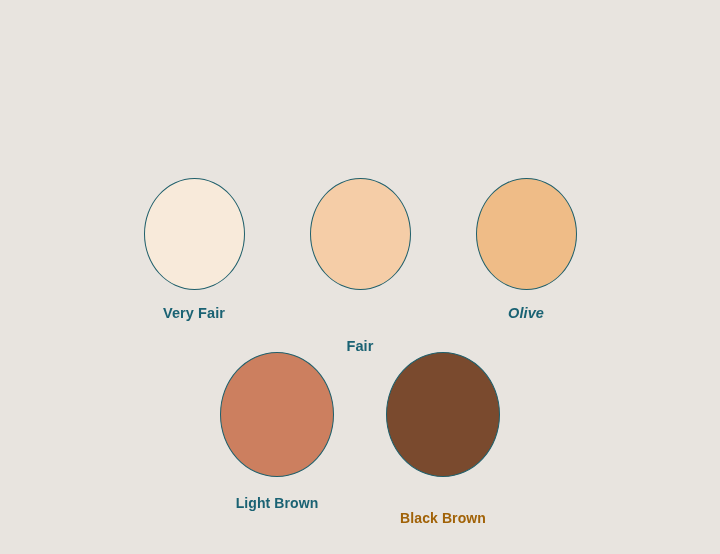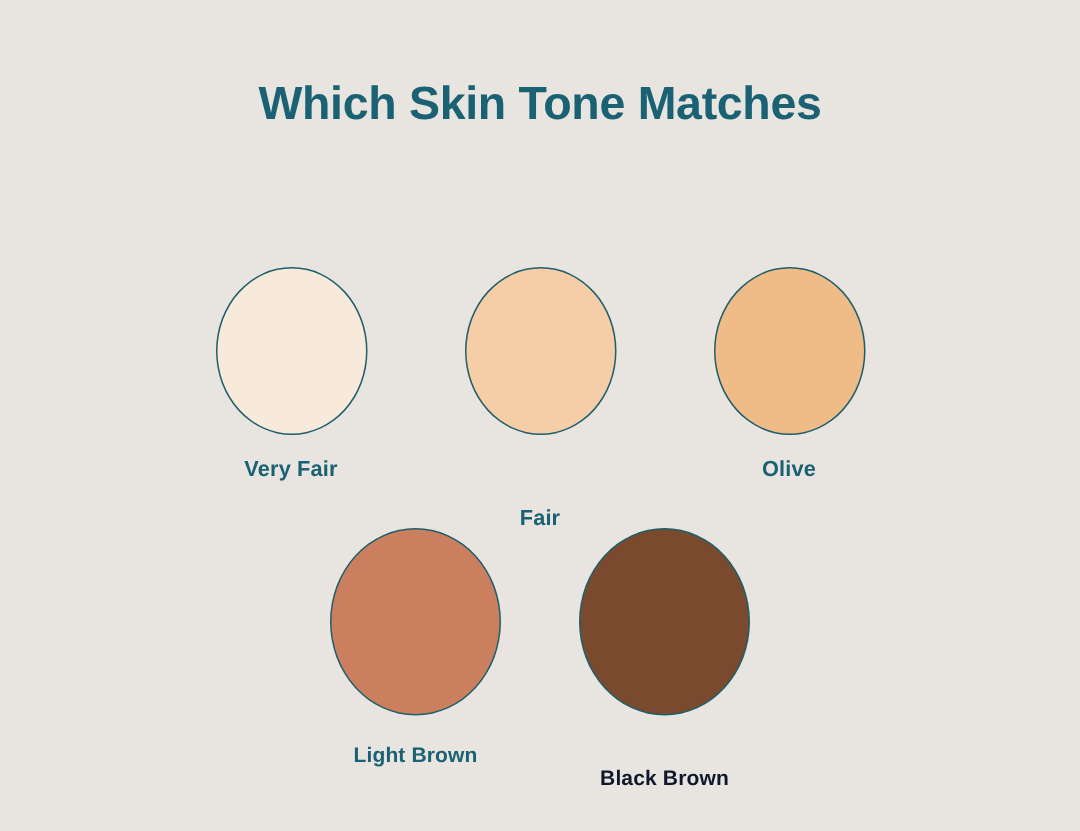--- a/index.html
+++ b/index.html
@@ -85,51 +85,50 @@
     margin-top: 18px;
     font-size: 14px;
   }
 </style>
 </head>
 <body>
 
 <div id="infographic" style="background-color: rgb(232, 228, 223);">
 
   <div id="title-block" style="color: rgb(26, 98, 115);">
-    <span class="title-line">Which Skin Tone Matches</span>
   </div>
 
   <div class="row" id="row-top">
 
     <div class="swatch">
       <div class="disc" style="background-color: rgb(248, 234, 218); border-color: rgb(31, 95, 107);"></div>
       <div class="swatch-label" style="color: rgb(26, 98, 115);">Very Fair</div>
     </div>
 
     <div class="swatch">
       <div class="disc" style="background-color: rgb(245, 205, 167); border-color: rgb(31, 95, 107);"></div>
       <div class="swatch-label" style="color: rgb(26, 98, 115); margin-top: 48px;">Fair</div>
     </div>
 
     <div class="swatch">
       <div class="disc" style="background-color: rgb(239, 188, 135); border-color: rgb(31, 95, 107);"></div>
-      <div class="swatch-label" style="color: rgb(26, 98, 115);">Olive</div>
+      <div class="swatch-label" style="color: rgb(26, 98, 115); font-style: italic;">Olive</div>
     </div>
 
   </div>
 
   <div class="row" id="row-bottom">
 
     <div class="swatch">
       <div class="disc" style="background-color: rgb(204, 127, 95); border-color: rgb(31, 95, 107);"></div>
       <div class="swatch-label" style="color: rgb(26, 98, 115);">Light Brown</div>
     </div>
 
 
 
     <div class="swatch">
       <div class="disc" style="background-color: rgb(122, 74, 46); border-color: rgb(31, 95, 107);"></div>
-      <div class="swatch-label" style="color: #0f172a; margin-top: 33px;">Black Brown</div>
+      <div class="swatch-label" style="color: #a16207; margin-top: 33px;">Black Brown</div>
     </div>
 
   </div>
 
 </div>
 
 </body></html>

